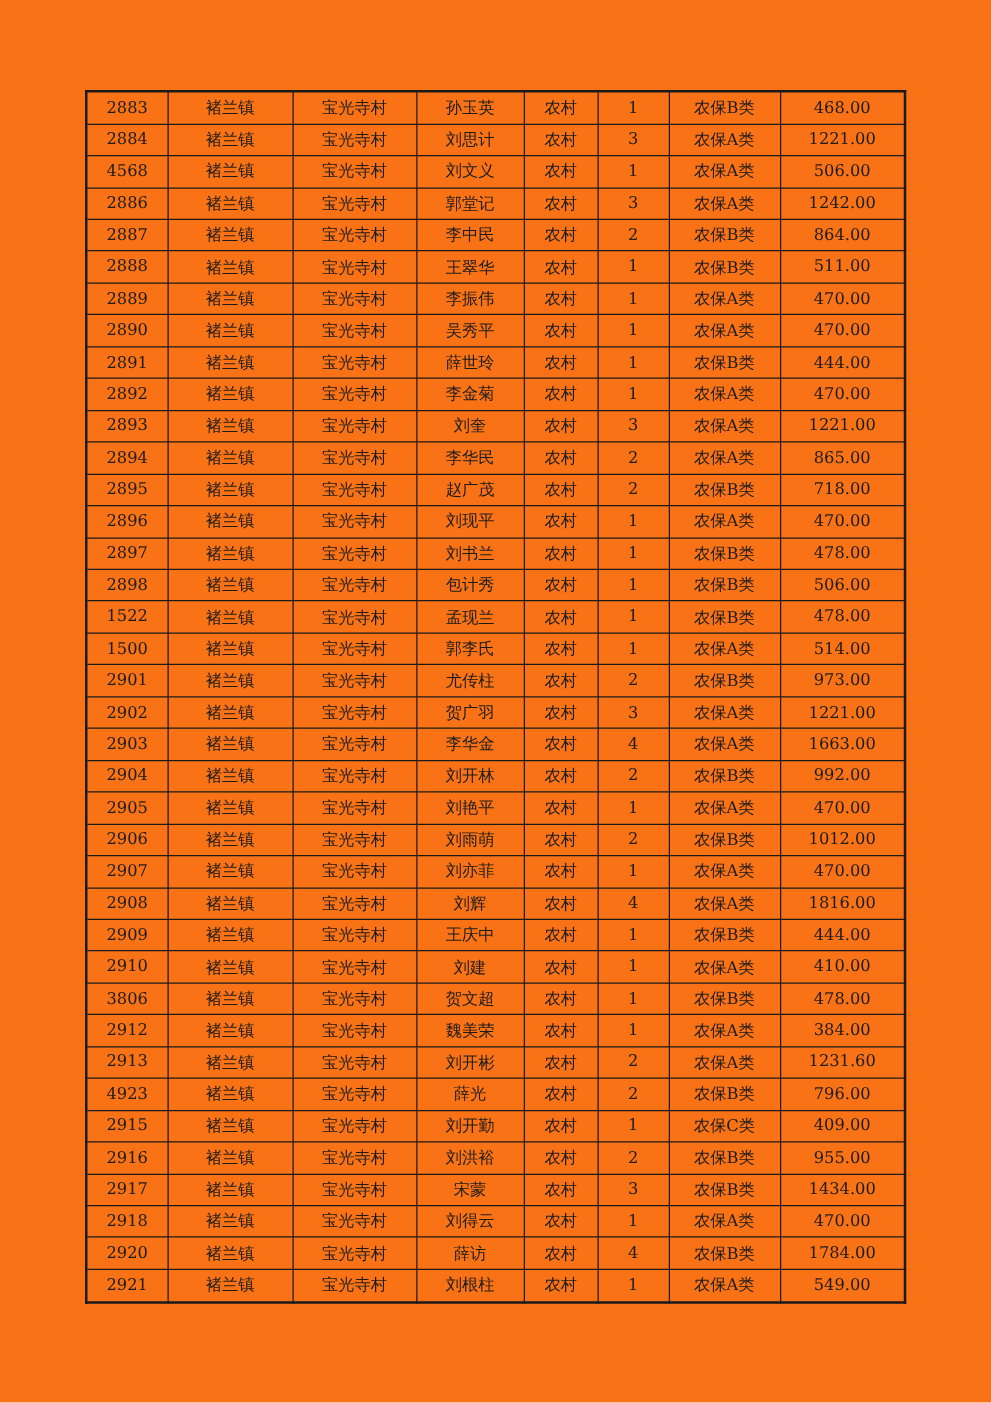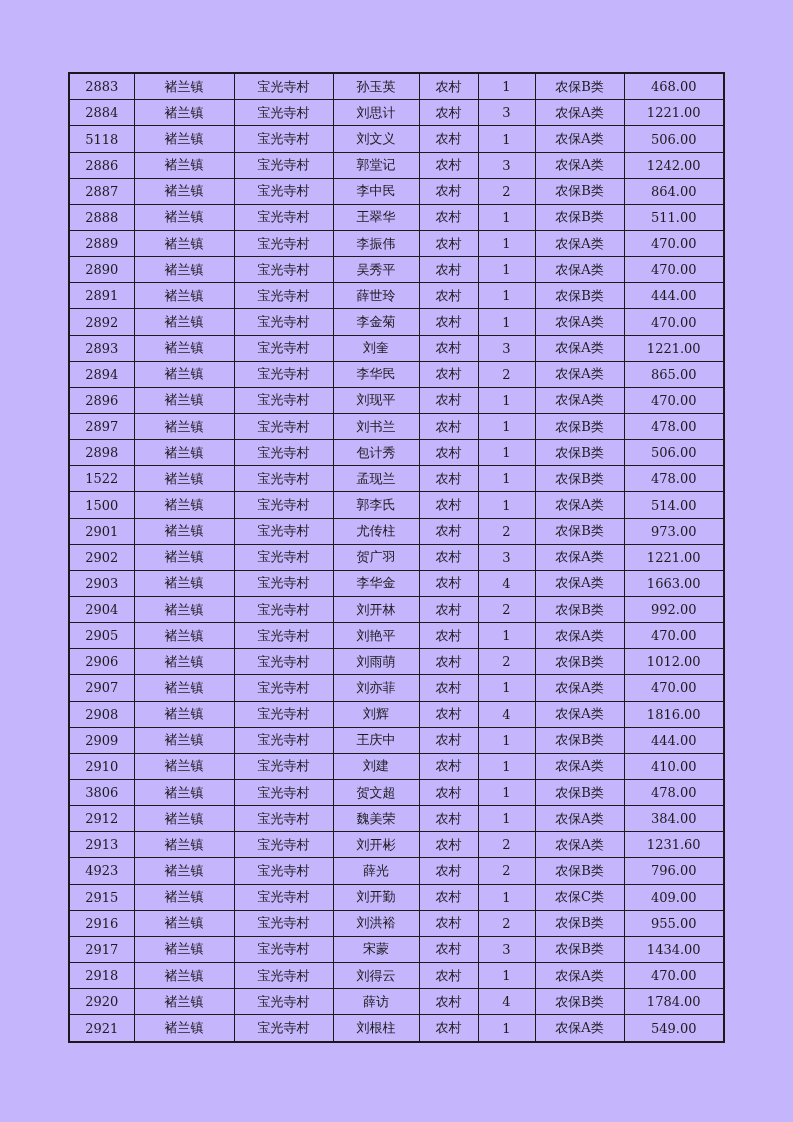--- a/index.html
+++ b/index.html
@@ -4,21 +4,21 @@
 <style>
   html, body {
     margin: 0;
     padding: 0;
     background: #ffffff;
   }
   .page {
     position: relative;
     width: 793px;
     height: 1122px;
-    background: #c4b5fd;
+    background: #f97316;
     overflow: hidden;
     font-family: "DejaVu Serif", "Liberation Serif", serif;
   }
   table.roster {
     position: absolute;
     left: 68px;
     top: 72px;
     width: 655px;
     height: 971px;
     border-collapse: collapse;
@@ -66,21 +66,21 @@
           <td>2884</td>
           <td>褚兰镇</td>
           <td>宝光寺村</td>
           <td>刘思计</td>
           <td>农村</td>
           <td>3</td>
           <td>农保A类</td>
           <td>1221.00</td>
         </tr>
         <tr>
-          <td>5118</td>
+          <td>4568</td>
           <td>褚兰镇</td>
           <td>宝光寺村</td>
           <td>刘文义</td>
           <td>农村</td>
           <td>1</td>
           <td>农保A类</td>
           <td>506.00</td>
         </tr>
         <tr>
           <td>2886</td>
@@ -164,20 +164,30 @@
         </tr>
         <tr>
           <td>2894</td>
           <td>褚兰镇</td>
           <td>宝光寺村</td>
           <td>李华民</td>
           <td>农村</td>
           <td>2</td>
           <td>农保A类</td>
           <td>865.00</td>
+        </tr>
+        <tr>
+          <td>2895</td>
+          <td>褚兰镇</td>
+          <td>宝光寺村</td>
+          <td>赵广茂</td>
+          <td>农村</td>
+          <td>2</td>
+          <td>农保B类</td>
+          <td>718.00</td>
         </tr>
         <tr>
           <td>2896</td>
           <td>褚兰镇</td>
           <td>宝光寺村</td>
           <td>刘现平</td>
           <td>农村</td>
           <td>1</td>
           <td>农保A类</td>
           <td>470.00</td>

